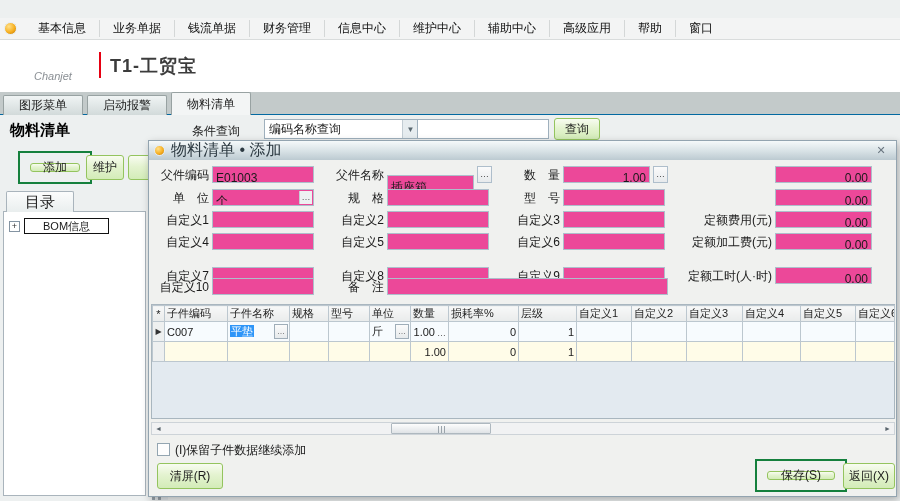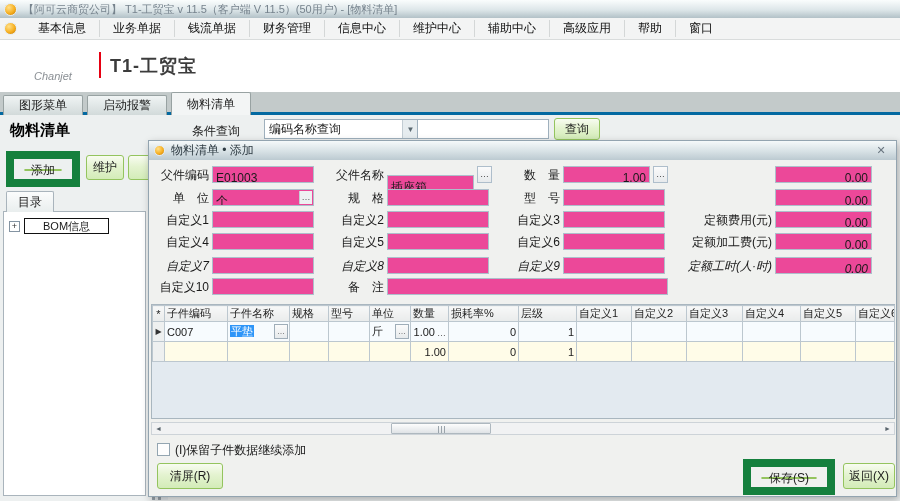--- a/index.html
+++ b/index.html
@@ -22,60 +22,60 @@
 
   
   #logobar { position:absolute; left:0; top:40px; width:900px; height:52px; background:#ffffff; }
   .logo-cn { position:absolute; left:10px; top:8px; font-size:20px; font-weight:bold; color:#e60012;
     letter-spacing:4px; font-style:italic; }
   .logo-en { position:absolute; left:34px; top:30px; font-size:11px; color:#8a8f94; font-style:italic; }
   .logo-divider { position:absolute; left:99px; top:12px; width:2px; height:26px; background:#e60012; }
   .logo-product { position:absolute; left:110px; top:14px; font-size:18px; font-weight:bold; color:#3c3c3c; letter-spacing:1px; }
 
   
-  #tabstrip { position:absolute; left:0; top:92px; width:900px; height:23px; background:#c3caca; border-bottom:3px solid #0369a1;padding-left:48px; }
+  #tabstrip { position:absolute; left:0; top:92px; width:900px; height:23px; background:#c3caca; border-bottom:1px solid #0369a1;padding-left:48px; }
   .mtab { position:absolute; top:3px; height:20px; width:80px; text-align:center; line-height:19px; font-size:12px;
     background:linear-gradient(#f0f4f4,#d2dada); border:1px solid #98a2a2; border-bottom:none; border-radius:2px 2px 0 0; }
   .mtab.active { top:0; height:23px; line-height:22px; background:#f3f5f5; z-index:2; }
 
   
   #content { position:absolute; left:0; top:115px; width:900px; height:386px; background:#edf0f0; }
   .page-title { position:absolute; left:10px; top:6px; font-size:15px; font-weight:bold; color:#000; }
   .query-label { position:absolute; left:192px; top:8px; font-size:12px; }
   .query-dropdown { position:absolute; left:264px; top:4px; width:155px; height:20px; background:#fff;
     border:1px solid #9fb0bd; display:flex; align-items:center; }
   .query-dropdown .dd-value { flex:1; padding-left:4px; font-size:12px; overflow:hidden; white-space:nowrap; }
   .dd-arrow { width:16px; height:18px; background:#e6ecef; border-left:1px solid #c2ccd3; font-size:8px; color:#5a6870;
     display:flex; align-items:center; justify-content:center; }
   .query-input { position:absolute; left:417px; top:4px; width:132px; height:20px; background:#fff; border:1px solid #9fb0bd; }
   .gbtn { background:linear-gradient(#f8fcf1,#e4f3d0 45%,#d3ecb8); border:1px solid #94c45e; border-radius:3px;
     font-size:12px; color:#1c1c1c; display:flex; align-items:center; justify-content:center; cursor:default; }
   .query-btn { position:absolute; left:554px; top:3px; width:46px; height:22px; }
-  .hl-box { border:8px solid #15803d; padding:10px; background:transparent; }
+  .hl-box { border:2px solid #15803d; padding:10px; background:transparent;margin-left:12px; }
   #add-box { position:absolute; left:6px; top:36px; width:74px; height:33px; }
   #add-box .gbtn { width:100%; height:100%; }
   .maintain-btn { position:absolute; left:86px; top:40px; width:38px; height:25px; }
   .obscured-btn { position:absolute; left:128px; top:40px; width:40px; height:25px; }
-  .catalog-tab { position:absolute; left:6px; top:76px; width:48px; height:21px; background:linear-gradient(#fbfcfc,#e9eeee);
-    border:1px solid #a9b4bc; border-bottom:none; border-radius:2px 2px 0 0; text-align:center; line-height:20px; font-size:12px; z-index:2; }
+  .catalog-tab { position:absolute; left:6px; top:76px; width:68px; height:21px; background:linear-gradient(#fbfcfc,#e9eeee);
+    border:1px solid #a9b4bc; border-bottom:none; border-radius:2px 2px 0 0; text-align:center; line-height:20px; font-size:15px; z-index:2; }
   .tree-panel { position:absolute; left:3px; top:96px; width:143px; height:285px; background:#fff; border:1px solid #a9b4bc; }
   .tree-node { position:absolute; left:5px; top:6px; display:flex; align-items:center; }
   .expand-icon { width:11px; height:11px; border:1px solid #8494a2; background:#fff; font-size:9px; line-height:9px;
     text-align:center; color:#333; }
   .tree-node-label { margin-left:4px; border:1px solid #111; background:#fff; padding:0 18px; font-size:11px; line-height:14px; }
   .bg-scroll-fragment { position:absolute; left:152px; top:380px; width:16px; height:5px;
     background:linear-gradient(90deg,#98a2aa 3px,#e2e7ea 3px,#e2e7ea 6px,#98a2aa 6px,#98a2aa 9px,#e2e7ea 9px); }
 
   
   #dialog { position:absolute; left:148px; top:140px; width:749px; height:357px; background:#f0f1ef;
     border:1px solid #93a4b0; box-shadow:2px 3px 8px rgba(0,0,0,.28); z-index:20; }
   #dialog-titlebar { position:absolute; left:0; top:0; width:100%; height:19px;
     background:linear-gradient(#f5f9fa,#d7e1e5 55%,#bccad1); display:flex; align-items:center; }
   #dialog-titlebar .coin { width:11px; height:11px; margin-left:5px; }
-  #dialog-titlebar .dtitle { margin-left:6px; font-size:12px; color:#2d3a42; }
+  #dialog-titlebar .dtitle { margin-left:6px; font-size:16px; color:#2d3a42; }
   .close-btn { position:absolute; right:8px; top:3px; width:14px; height:13px; font-size:11px; font-weight:bold;
     color:#6a7680; text-align:center; line-height:13px; }
 
   .frow { position:absolute; left:0; width:749px; height:17px; }
   .flabel { position:absolute; top:1px; font-size:12px; text-align:right; white-space:nowrap; }
   .fl1 { left:0; width:60px; } .fl2 { left:166px; width:69px; } .fl3 { left:334px; width:77px; } .fl4 { left:486px; width:137px; }
   .finput { position:absolute; top:0; height:17px; background:#ec4899; border:1px solid #aebecb; font-size:12px;
     line-height:15px; padding:4px 3px; overflow:hidden; white-space:nowrap; }
   .fi1 { left:63px; width:102px; } .fi2 { left:238px; width:87px;margin-top:9px; } .fi2w { left:238px; width:102px; }
   .fi3 { left:414px; width:87px; } .fi3w { left:414px; width:102px; }
@@ -117,24 +117,20 @@
   .clear-btn { position:absolute; left:8px; top:322px; width:66px; height:26px; }
   #save-box { position:absolute; left:594px; top:318px; width:92px; height:33px; }
   #save-box .gbtn { width:100%; height:100%; }
   .back-btn { position:absolute; left:694px; top:322px; width:52px; height:26px; }
 </style>
 </head>
 <body>
 
 <div id="app">
 
-  <div id="titlebar">
-    <span class="coin"></span>
-    <span class="title">【阿可云商贸公司】 T1-工贸宝 v 11.5（客户端 V 11.5）(50用户) - [物料清单]</span>
-  </div>
 
   <div id="menubar">
     <span class="coin"></span>
     <div class="menu-items">
       <span class="menu-item">基本信息</span>
       <span class="menu-item">业务单据</span>
       <span class="menu-item">钱流单据</span>
       <span class="menu-item">财务管理</span>
       <span class="menu-item">信息中心</span>
       <span class="menu-item">维护中心</span>
@@ -231,21 +227,21 @@
       <span class="flabel fl1">自定义4</span>
       <div class="finput fi1"></div>
       <span class="flabel fl2">自定义5</span>
       <div class="finput fi2w"></div>
       <span class="flabel fl3">自定义6</span>
       <div class="finput fi3w"></div>
       <span class="flabel fl4">定额加工费(元)</span>
       <div class="finput fi4">0.00</div>
     </div>
 
-    <div class="frow" style="top:116px;font-style:italic;">
+    <div class="frow" style="top:126px;">
       <span class="flabel fl1">自定义7</span>
       <div class="finput fi1"></div>
       <span class="flabel fl2">自定义8</span>
       <div class="finput fi2w"></div>
       <span class="flabel fl3">自定义9</span>
       <div class="finput fi3w"></div>
       <span class="flabel fl4">定额工时(人·时)</span>
       <div class="finput fi4">0.00</div>
     </div>
 

